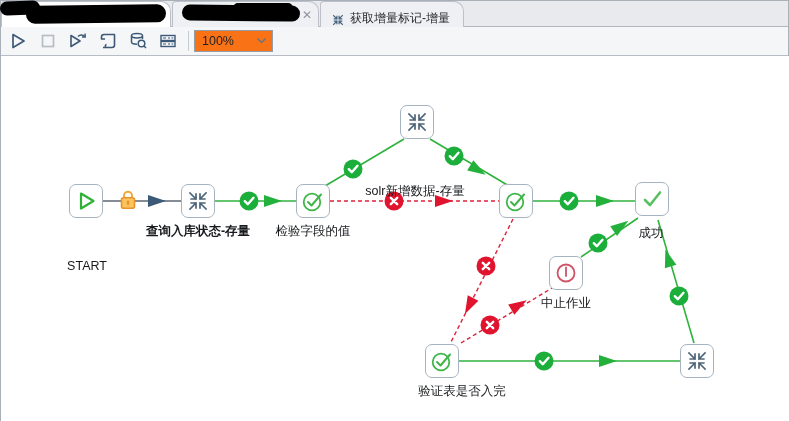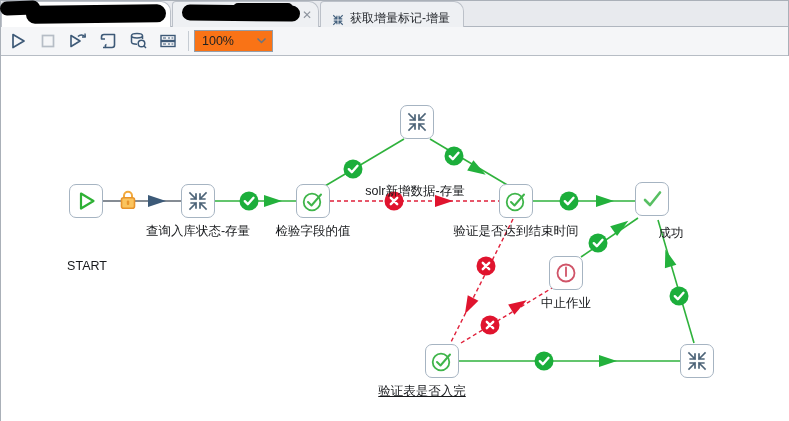--- a/index.html
+++ b/index.html
@@ -293,21 +293,20 @@
     <div class="node" style="left:679px; top:288px;">
       <svg width="26" height="26" viewBox="0 0 26 26" fill="none" stroke="#4d6478" stroke-width="1.7" stroke-linecap="square">
         <path d="M5,5 L11,11 M11,6.2 L11,11 L6.2,11"></path>
           <path d="M21,5 L15,11 M15,6.2 L15,11 L19.8,11"></path>
         <path d="M5,21 L11,15 M6.2,15 L11,15 L11,19.8"></path>
           <path d="M21,21 L15,15 M15,19.8 L15,15 L19.8,15"></path>
         </svg>
     </div>
 
     <span class="nlabel" style="left:86px;  top:167px;margin-top:36px;">START</span>
-    <span class="nlabel" style="left:197px; top:167px;">查询入库状态-存量</span>
+    <span class="nlabel" style="left:197px; top:167px;font-weight:bold;">查询入库状态-存量</span>
     <span class="nlabel" style="left:312px; top:167px;">检验字段的值</span>
     <span class="nlabel" style="left:414px; top:87px;margin-top:40px;">solr新增数据-存量</span>
-    <span class="nlabel" style="left:515px; top:167px;">验证是否达到结束时间</span>
-    <span class="nlabel" style="left:650px; top:169px;margin-left:20px;">成功</span>
+    <span class="nlabel" style="left:650px; top:169px;">成功</span>
     <span class="nlabel" style="left:565px; top:239px;text-align:right;">中止作业</span>
-    <span class="nlabel" style="left:421px; top:327px;text-decoration:underline;">验证表是否入完</span>
+    <span class="nlabel" style="left:461px; top:327px;">验证表是否入完</span>
   </div>
 </div>
 
 </body></html>

